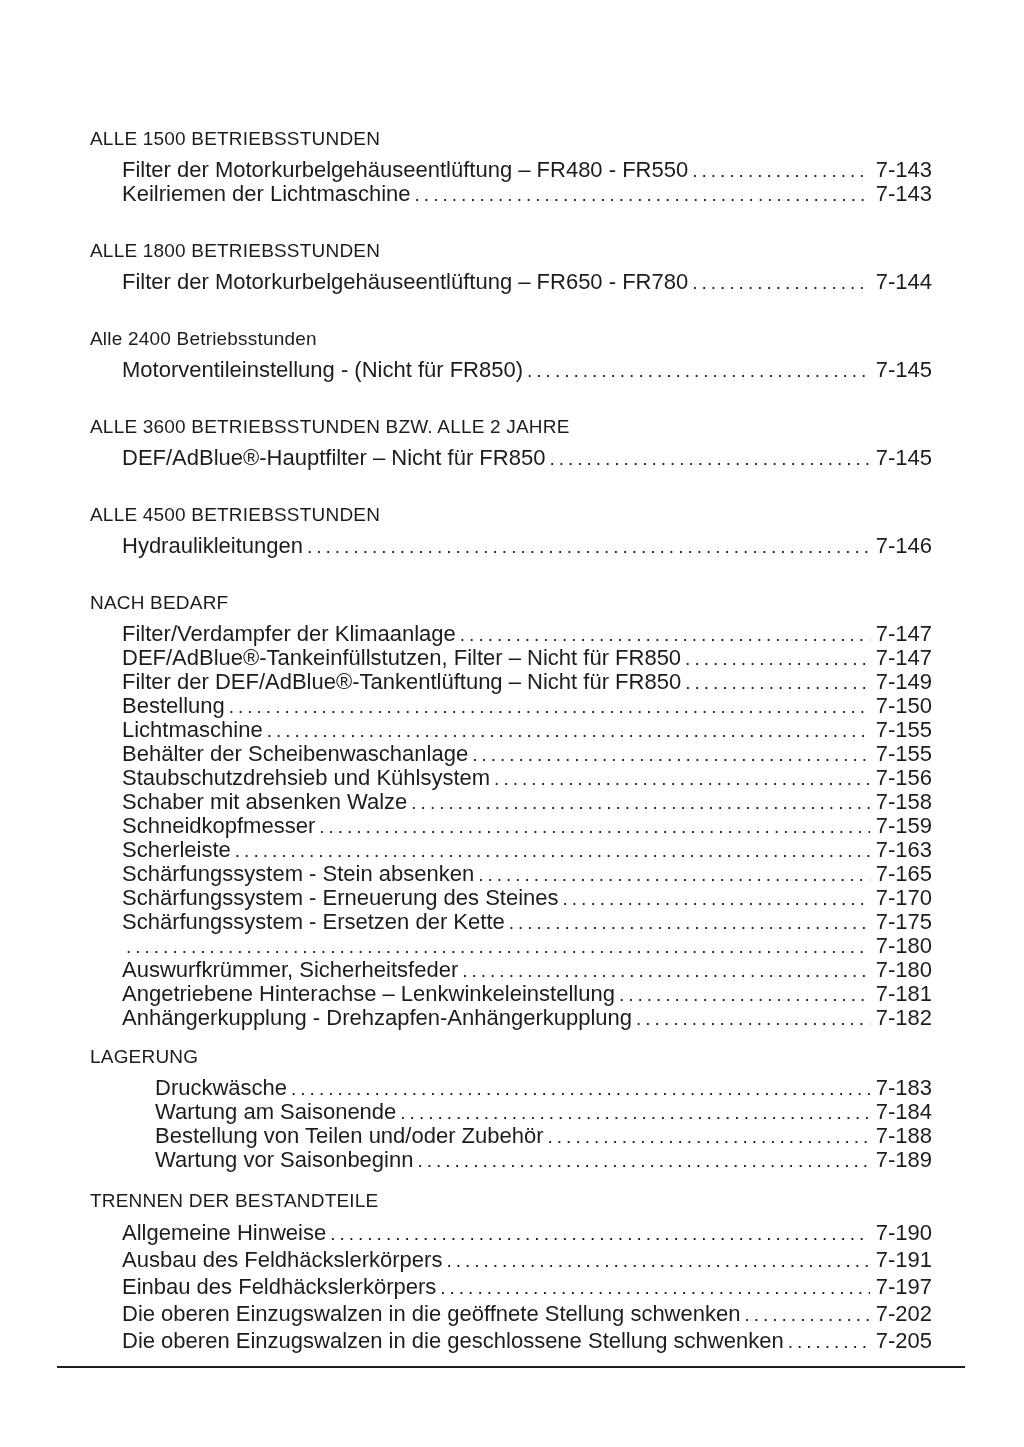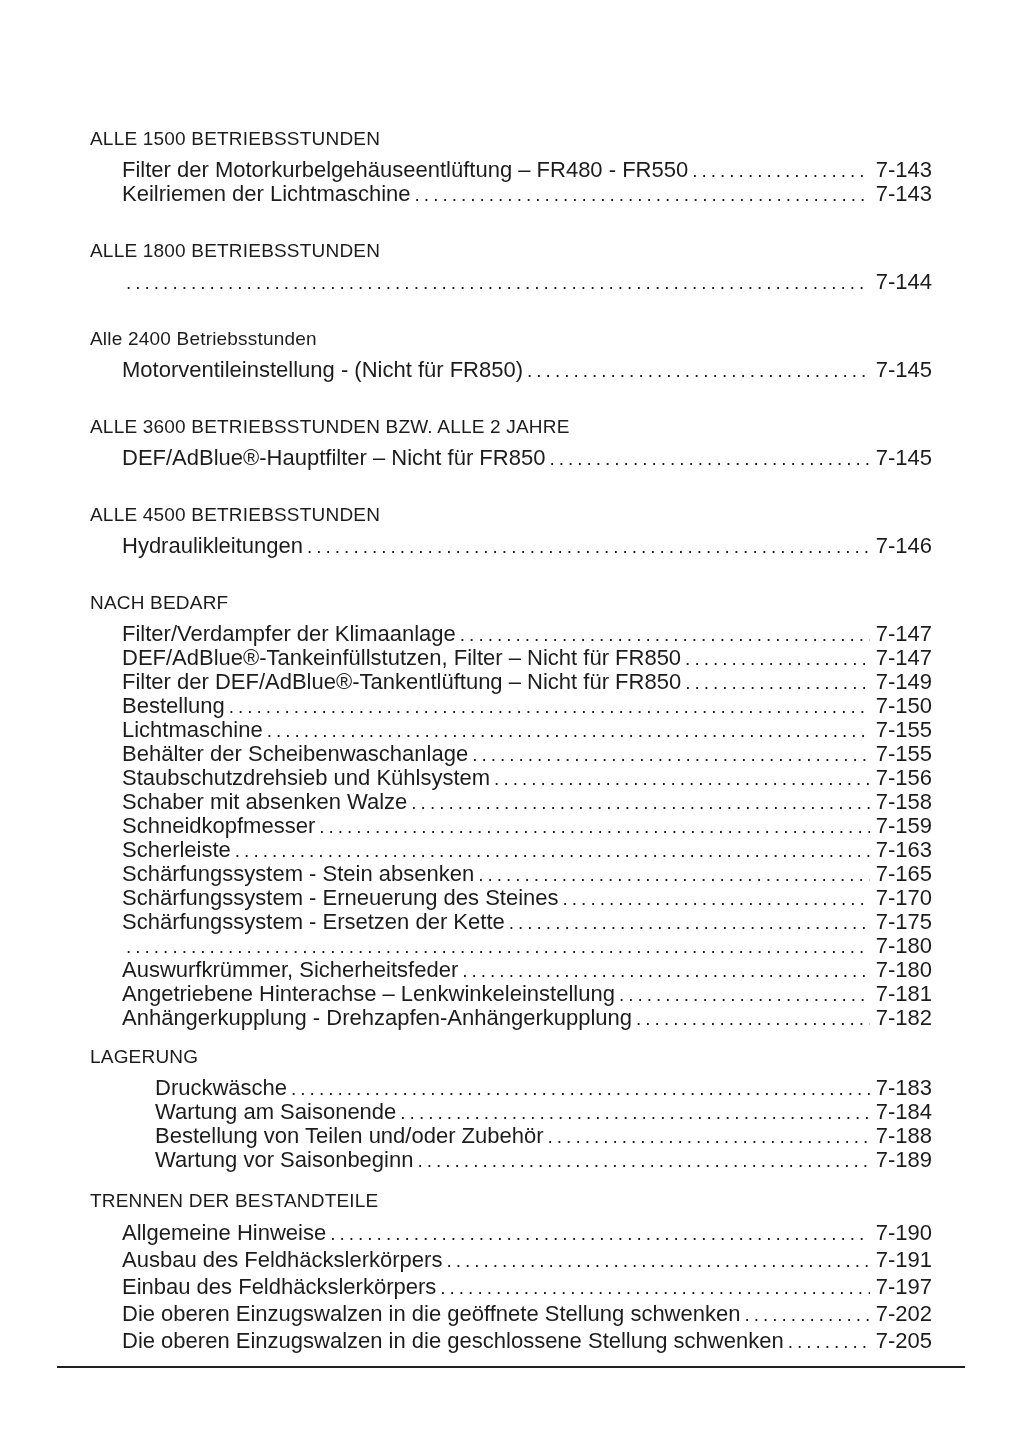--- a/index.html
+++ b/index.html
@@ -88,20 +88,21 @@
     <span class="dots"></span>
     <span class="pagenum">7-143</span>
   </div>
 </div>
   </section>
 
   <section class="section">
     <h2 class="heading">ALLE 1800 BETRIEBSSTUNDEN</h2>
     <div class="entries">
   <div class="entry">
+    <span class="title">Filter der Motorkurbelgehäuseentlüftung – FR650 - FR780</span>
     <span class="dots"></span>
     <span class="pagenum">7-144</span>
   </div>
 </div>
   </section>
 
   <section class="section">
     <h2 class="heading">Alle 2400 Betriebsstunden</h2>
     <div class="entries">
   <div class="entry">

